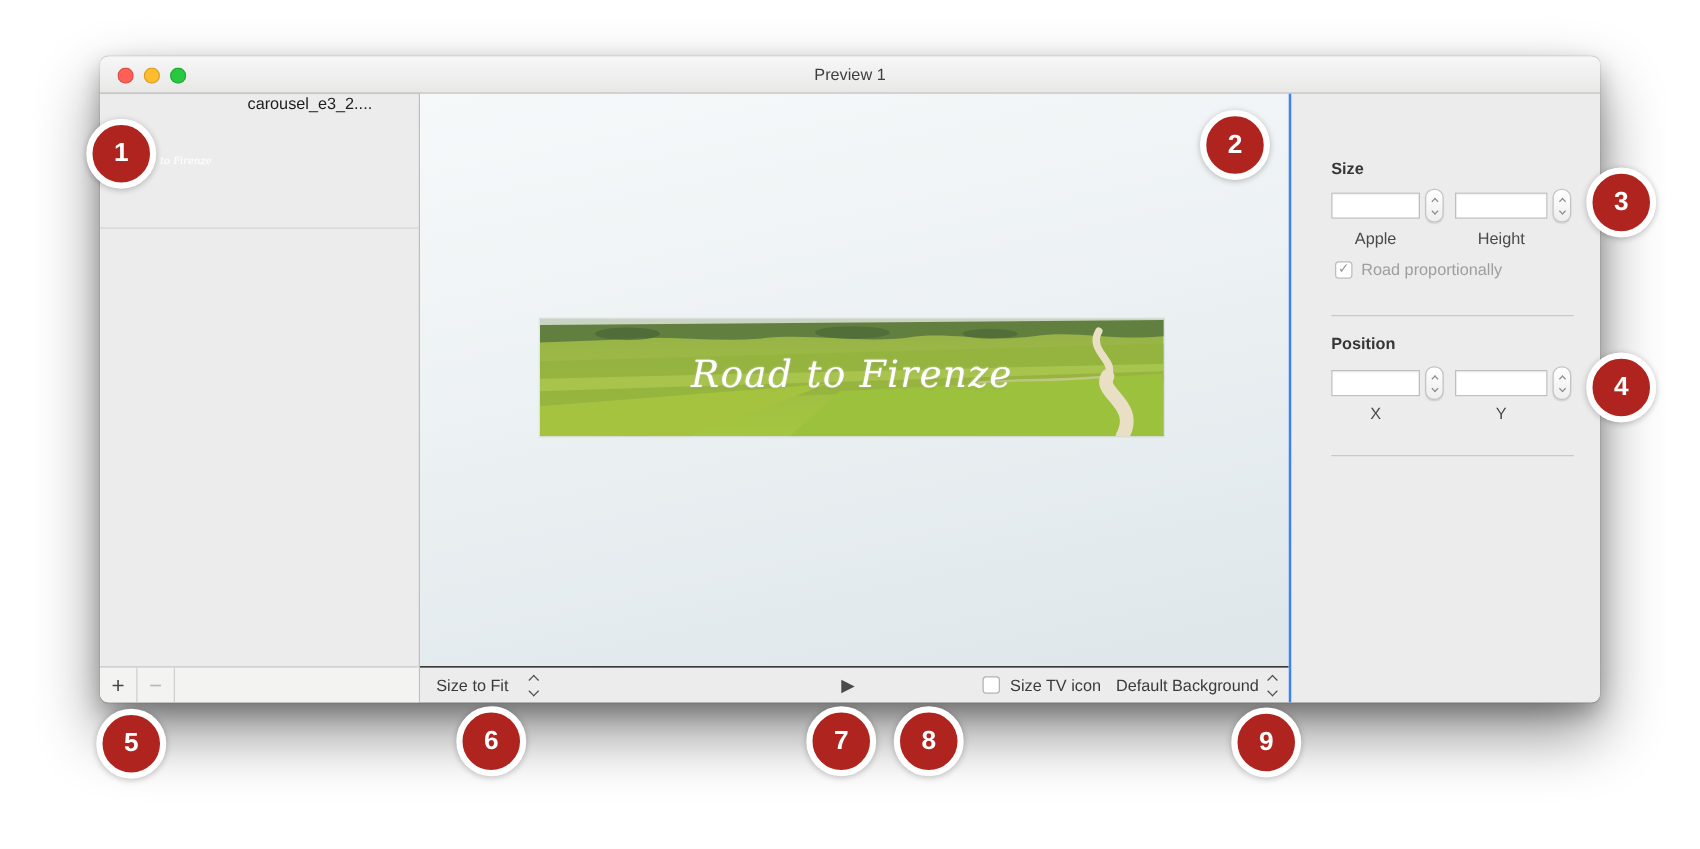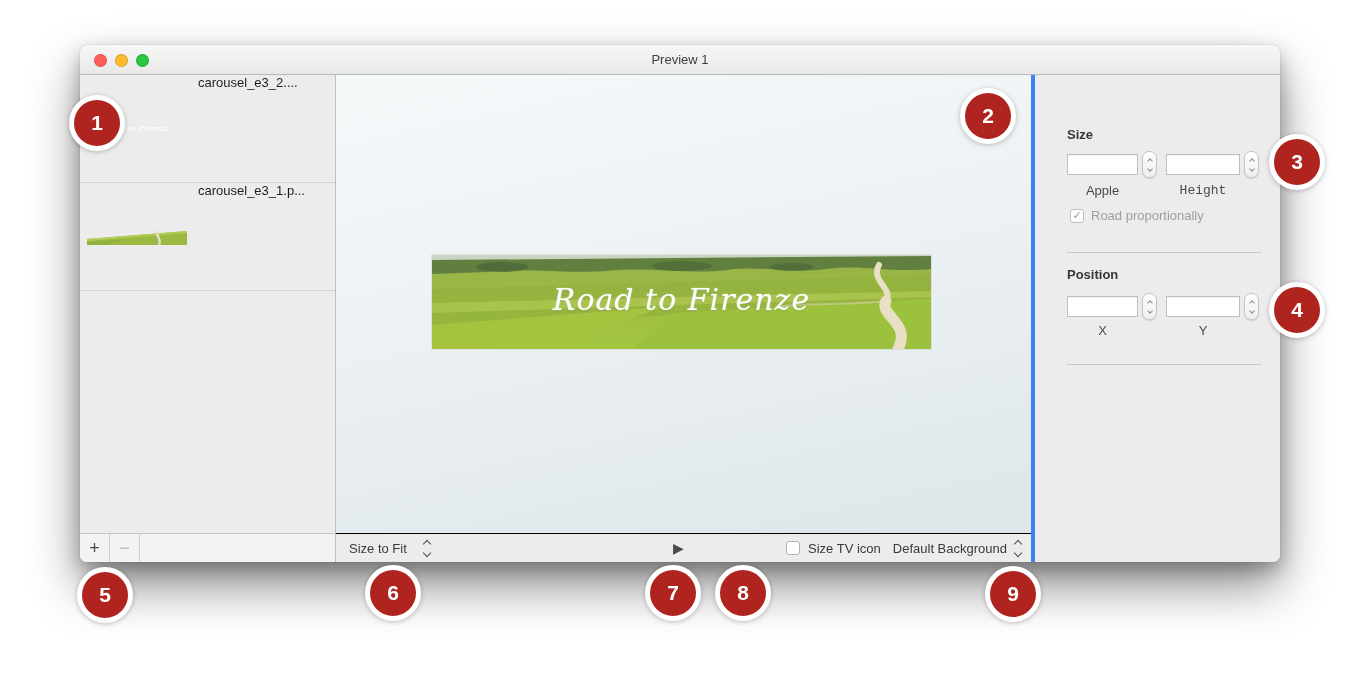--- a/index.html
+++ b/index.html
@@ -59,33 +59,33 @@
   .play-glyph { font-size:14px; color:#4a4a4a; }
   .updown { display:flex; flex-direction:column; align-items:center; gap:3px; }
   .cv { width:6px; height:6px; border:solid #4e4e4e; border-width:0 1.8px 1.8px 0; }
   .cv.up { transform:rotate(-135deg); }
   .cv.down { transform:rotate(45deg); }
   .checkbox { width:14px; height:14px; background:#ffffff; border:1px solid #b2b2b2; border-radius:3px; display:flex; align-items:center; justify-content:center; }
   .tb-label { white-space:nowrap; }
   .tb-bg-label { margin-left:4px; }
 
   
-  .inspector { width:249px; flex:0 0 249px; background:#ececec; border-left:4px solid #3b82f6; position:relative; font-size:13px; color:#3f3f3f; }
+  .inspector { width:249px; flex:0 0 249px; background:#ececec; border-left:2px solid #3b82f6; position:relative; font-size:13px; color:#3f3f3f; }
   .sec-title { position:absolute; left:32px; font-weight:bold; color:#363636; }
   .t-size { top:52px; } .t-pos { top:192px; }
   .field { position:absolute; width:71px; height:21px; background:#fff; border:1px solid #bfbfbf; box-shadow:inset 0 1px 1px rgba(0,0,0,.05); font-size:12px; padding:0 4px; color:#222; }
   .f-w { left:32px;  top:79px; }  .f-h { left:131px; top:79px; width:74px; }
   .f-x { left:32px;  top:221px; } .f-y { left:131px; top:221px; width:74px; }
   .stepper { position:absolute; width:15px; height:27px; border-radius:7px; background:linear-gradient(#ffffff,#eeeeee); border:1px solid #c4c4c4; box-shadow:0 1px 1px rgba(0,0,0,.12); display:flex; flex-direction:column; align-items:center; justify-content:center; gap:4px; }
   .s1 { left:107px; top:76px; } .s2 { left:209px; top:76px; }
   .s3 { left:107px; top:218px; } .s4 { left:209px; top:218px; }
   .scv { width:4px; height:4px; border:solid #8b8b8b; border-width:0 1.4px 1.4px 0; }
   .scv.up { transform:rotate(-135deg); } .scv.down { transform:rotate(45deg); }
   .field-label { position:absolute; text-align:center; color:#4a4a4a; }
-  .l-w { left:32px; width:71px; top:108px; } .l-h { left:131px; width:74px; top:108px;font-family:Liberation Mono, monospace; }
+  .l-w { left:32px; width:71px; top:108px; } .l-h { left:131px; width:74px; top:108px; }
   .l-x { left:32px; width:71px; top:248px; } .l-y { left:131px; width:74px; top:248px; }
   .scale-row { position:absolute; left:35px; top:133px; display:flex; align-items:center; gap:7px; }
   .checkbox.disabled { border-color:#bdbdbd; color:#9a9a9a; font-size:11px; line-height:1; }
   .scale-label { color:#9e9e9e; }
   .divider { position:absolute; left:32px; width:194px; height:1px; background:#c8c8c8; }
   .d1 { top:177px; } .d2 { top:289px; }
 
   
   .badge {
     position:absolute; width:56px; height:56px; border-radius:50%;
@@ -121,31 +121,20 @@
       <div class="sidebar">
         <div class="layer-list">
 
           <div class="layer-row">
             <div class="thumb-box">
               <span class="ghost-text">Road to Firenze</span>
             </div>
             <span class="layer-name">carousel_e3_2....</span>
           </div>
 
-          <div class="layer-row">
-            <div class="thumb-box">
-              <svg width="100" height="16" viewBox="0 0 100 16">
-                <polygon points="0,10 100,2 100,16 0,16" fill="#9cba41"></polygon>
-                <polygon points="0,10 100,2 100,4 0,12" fill="#b7d058" opacity="0.85"></polygon>
-                <path d="M71 2 C 68 7, 75 10, 72 16" stroke="#e5dcc0" stroke-width="2.5" fill="none"></path>
-                <polygon points="0,13 40,10 20,16 0,16" fill="#8fae3a" opacity="0.7"></polygon>
-              </svg>
-            </div>
-            <span class="layer-name">carousel_e3_1.p...</span>
-          </div>
 
 
         </div>
 
         <div class="sidebar-bottombar">
           <div class="seg-btn">+</div>
           <div class="seg-btn disabled">−</div>
         </div>
       </div>
 

